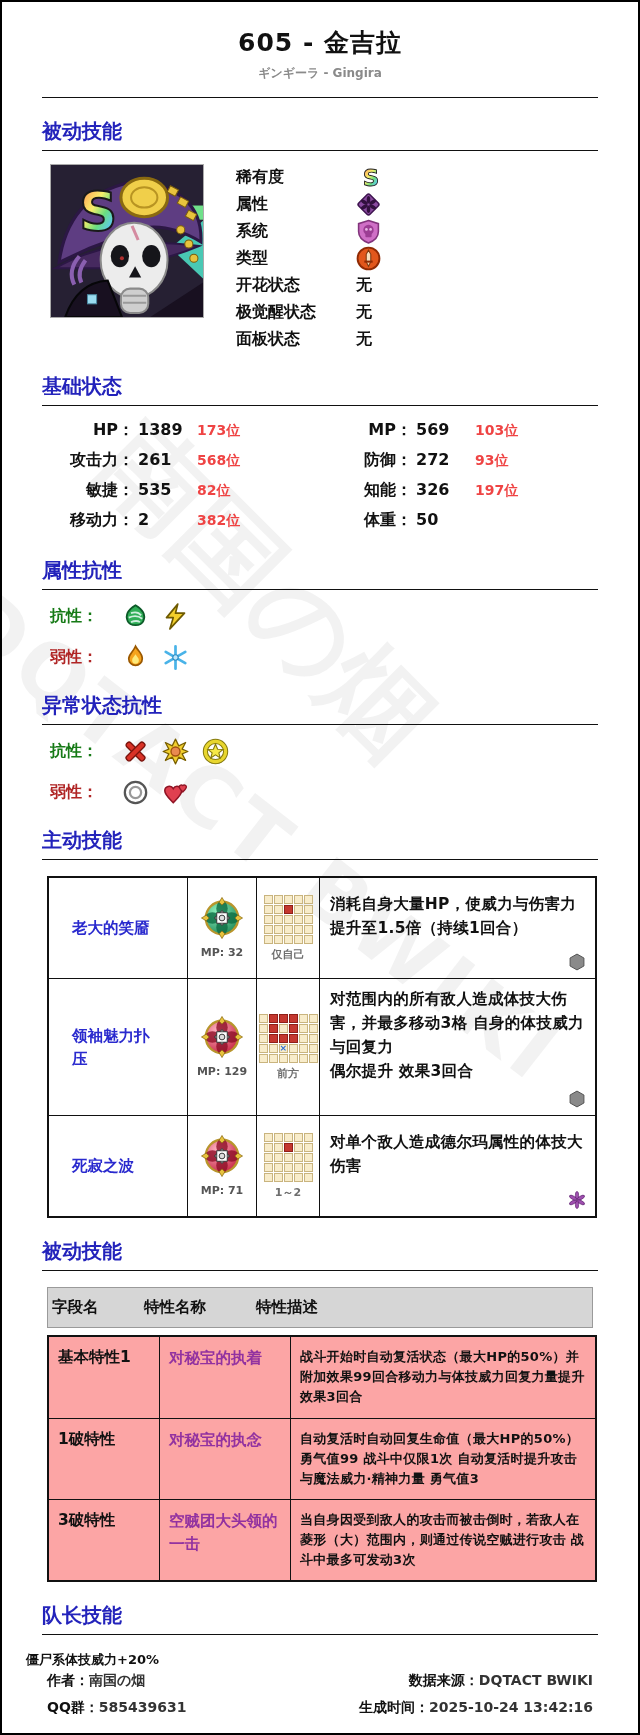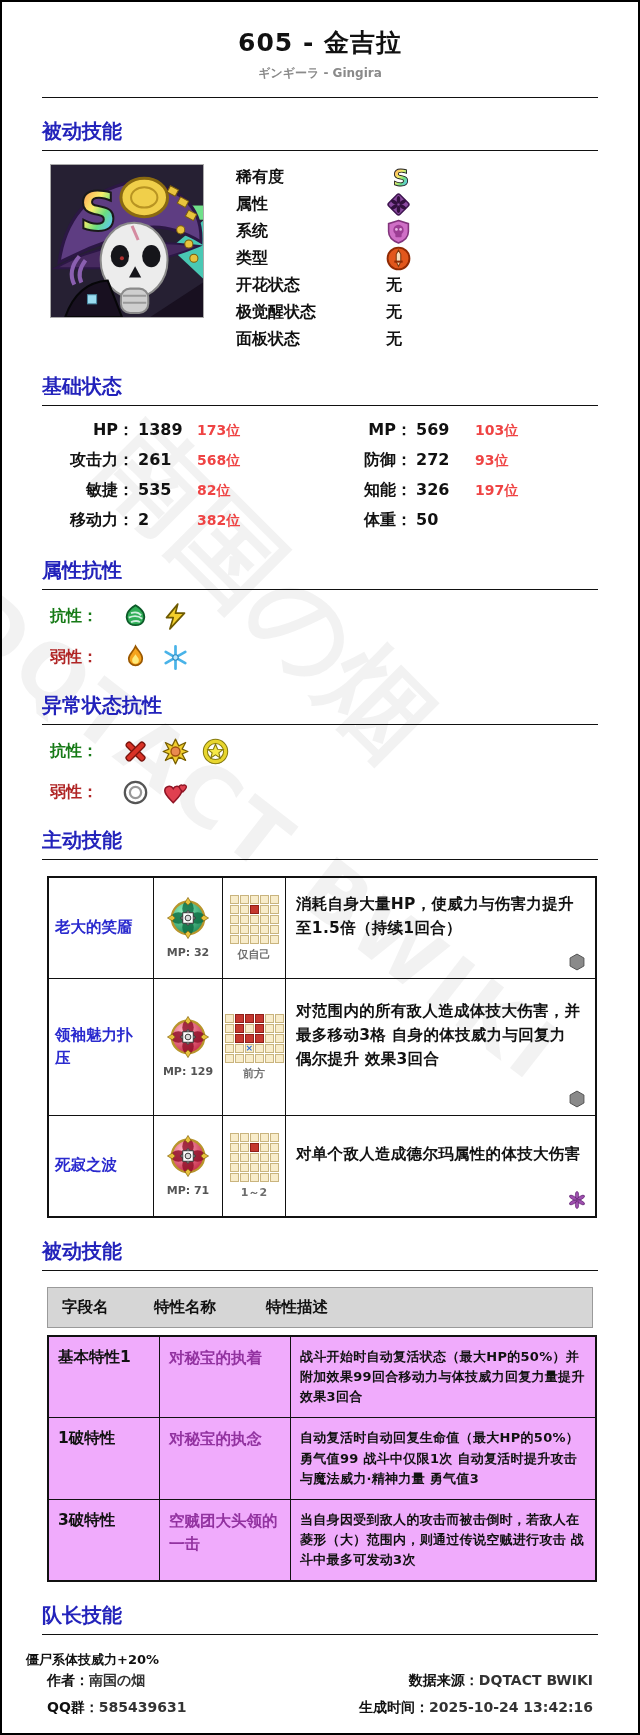--- a/index.html
+++ b/index.html
@@ -19,21 +19,21 @@
   .subtitle{margin-top:6px;text-align:center;font-size:12px;font-weight:bold;color:#8a8a8a;}
   .title-rule{margin:15px 40px 0;border-top:1.5px solid #111;}
 
   h2.sec{margin:20px 40px 0;padding-bottom:5px;font-size:20px;font-weight:bold;
          color:#2323bb;border-bottom:1.7px solid #111;}
 
   
   .basic-content{display:flex;gap:32px;margin:13px 40px 0 48px;}
   .portrait{width:152px;height:152px;border:1px solid #aaa;flex:0 0 auto;}
   .info-col{flex:1;padding-top:0px;}
-  .info-row{display:flex;align-items:center;height:27px;gap:30px;}
+  .info-row{display:flex;align-items:center;height:27px;}
   .info-label{width:120px;font-size:16px;font-weight:bold;}
   .info-value{font-size:16px;font-weight:bold;display:flex;align-items:center;}
 
   
   .stats-grid{display:grid;grid-template-columns:1fr 1fr;margin:14px 40px 0;row-gap:3px;}
   .stat-cell{display:flex;align-items:baseline;height:27px;font-weight:bold;}
   .stat-label{width:92px;text-align:right;font-size:16px;}
   .stat-value{margin-left:4px;min-width:52px;font-size:16px;}
   .stat-rank{margin-left:7px;font-size:14px;color:#ef4444;}
 
@@ -42,43 +42,43 @@
   .res-label{width:58px;font-size:16px;font-weight:bold;}
   .res-label.good{color:#167a16;}
   .res-label.bad{color:#b02525;}
   .res-icons{display:flex;gap:13px;align-items:center;}
   .res-icons svg{display:block;}
 
   
   table.atable{border-collapse:collapse;margin:16px 45px 0;width:550px;
                border:2px solid #111;table-layout:fixed;}
   table.atable td{border:1.6px solid #111;vertical-align:middle;}
-  td.sk-name{width:92px;padding:8px 6px;font-size:15.5px;font-weight:bold;color:#2a2ace;
-             vertical-align:middle;line-height:1.5;}
+  td.sk-name{width:92px;padding:8px 23px;font-size:15.5px;font-weight:bold;color:#2a2ace;
+             vertical-align:middle;line-height:1.5;font-family:Liberation Serif, serif;}
   td.sk-icon{width:64px;text-align:center;padding:4px 2px;}
   td.sk-icon .mp{font-size:11px;font-weight:bold;color:#555;margin-top:3px;}
   td.sk-range{width:58px;text-align:center;padding:4px 2px;}
   td.sk-desc{padding:8px 10px;font-size:15.5px;font-weight:bold;line-height:1.55;
              vertical-align:top;white-space:pre-line;position:relative;letter-spacing:.3px;}
   .el-ic{position:absolute;right:8px;bottom:6px;}
   tr.r1 td{height:84px;} tr.r2 td{height:120px;} tr.r3 td{height:84px;}
 
   .range-grid{display:grid;gap:1px;justify-content:center;margin:0 auto;}
   .rg-cell{width:9px;height:9px;background:#f8ecca;border:1px solid #c9b47e;box-sizing:border-box;
            font-size:9px;line-height:7px;text-align:center;}
   .rg-cell.red{background:#c4372f;border-color:#8f1f18;}
   .rg-cell.xm{color:#2f6fd6;font-weight:bold;}
   .range-label{font-size:11px;font-weight:bold;color:#6e6e6e;margin-top:3px;}
 
   
   .ptable-head{display:flex;margin:16px 45px 7px;background:#d6d6d6;border:1px solid #9a9a9a;
-               padding:9px 14px;font-size:15.5px;font-weight:bold;}
+               padding:9px 4px;font-size:15.5px;font-weight:bold;}
   .ph-field{width:92px;} .ph-name{width:112px;} .ph-desc{flex:1;}
   table.ptable{border-collapse:collapse;margin:0 45px 0;width:550px;border:2px solid #111;
-               table-layout:fixed;background:#f0abfc;}
+               table-layout:fixed;background:#fca5a5;}
   table.ptable td{border:1.6px solid #111;padding:10px 9px;vertical-align:top;}
   td.pv-field{width:92px;font-size:15.5px;font-weight:bold;}
   td.pv-name{width:112px;font-size:15.5px;font-weight:bold;color:#9232a0;line-height:1.5;}
   td.pv-desc{font-size:13px;font-weight:bold;line-height:1.55;letter-spacing:.3px;}
 
   
   .leader-text{margin:16px 40px 0 24px;font-size:13px;font-weight:bold;}
 
   
   .footer{position:absolute;z-index:1;left:45px;right:45px;bottom:16px;

